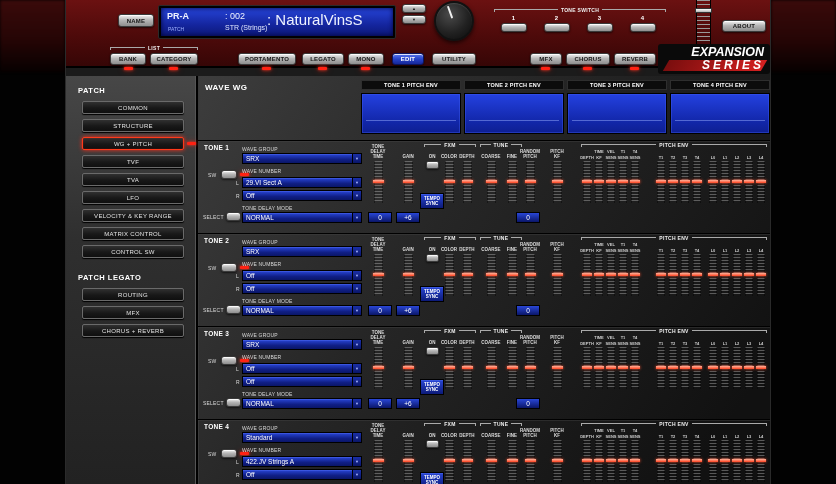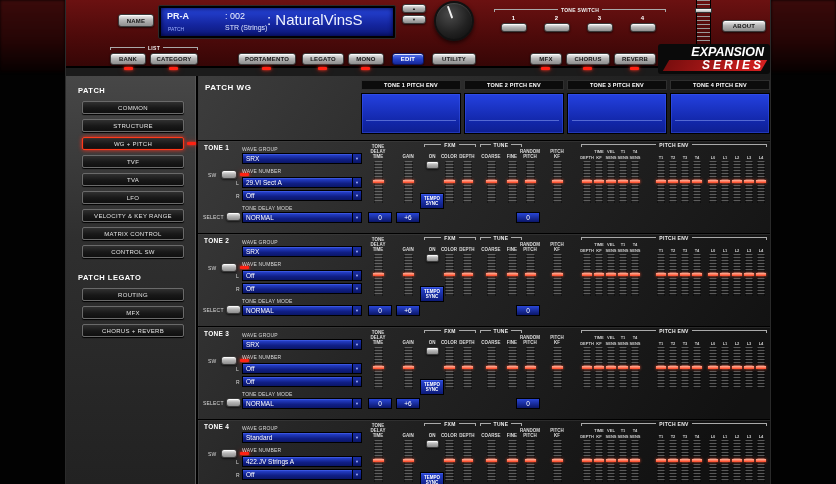--- a/index.html
+++ b/index.html
@@ -297,21 +297,21 @@
   </div>
 
   <div class="sb-item">
     <span>CHORUS + REVERB</span>
 
   </div>
 </div>
     </div>
 
     <div id="main">
-      <div id="patch-wg-title">PATCH WG</div>
+      <div id="patch-wg-title">WAVE WG</div>
       <div id="envs">
   <div class="env-cell">
     <div class="env-title">TONE 1 PITCH ENV</div>
     <div class="env-display">
       <i class="env-line"></i>
     </div>
   </div>
 
   <div class="env-cell">
     <div class="env-title">TONE 2 PITCH ENV</div>

